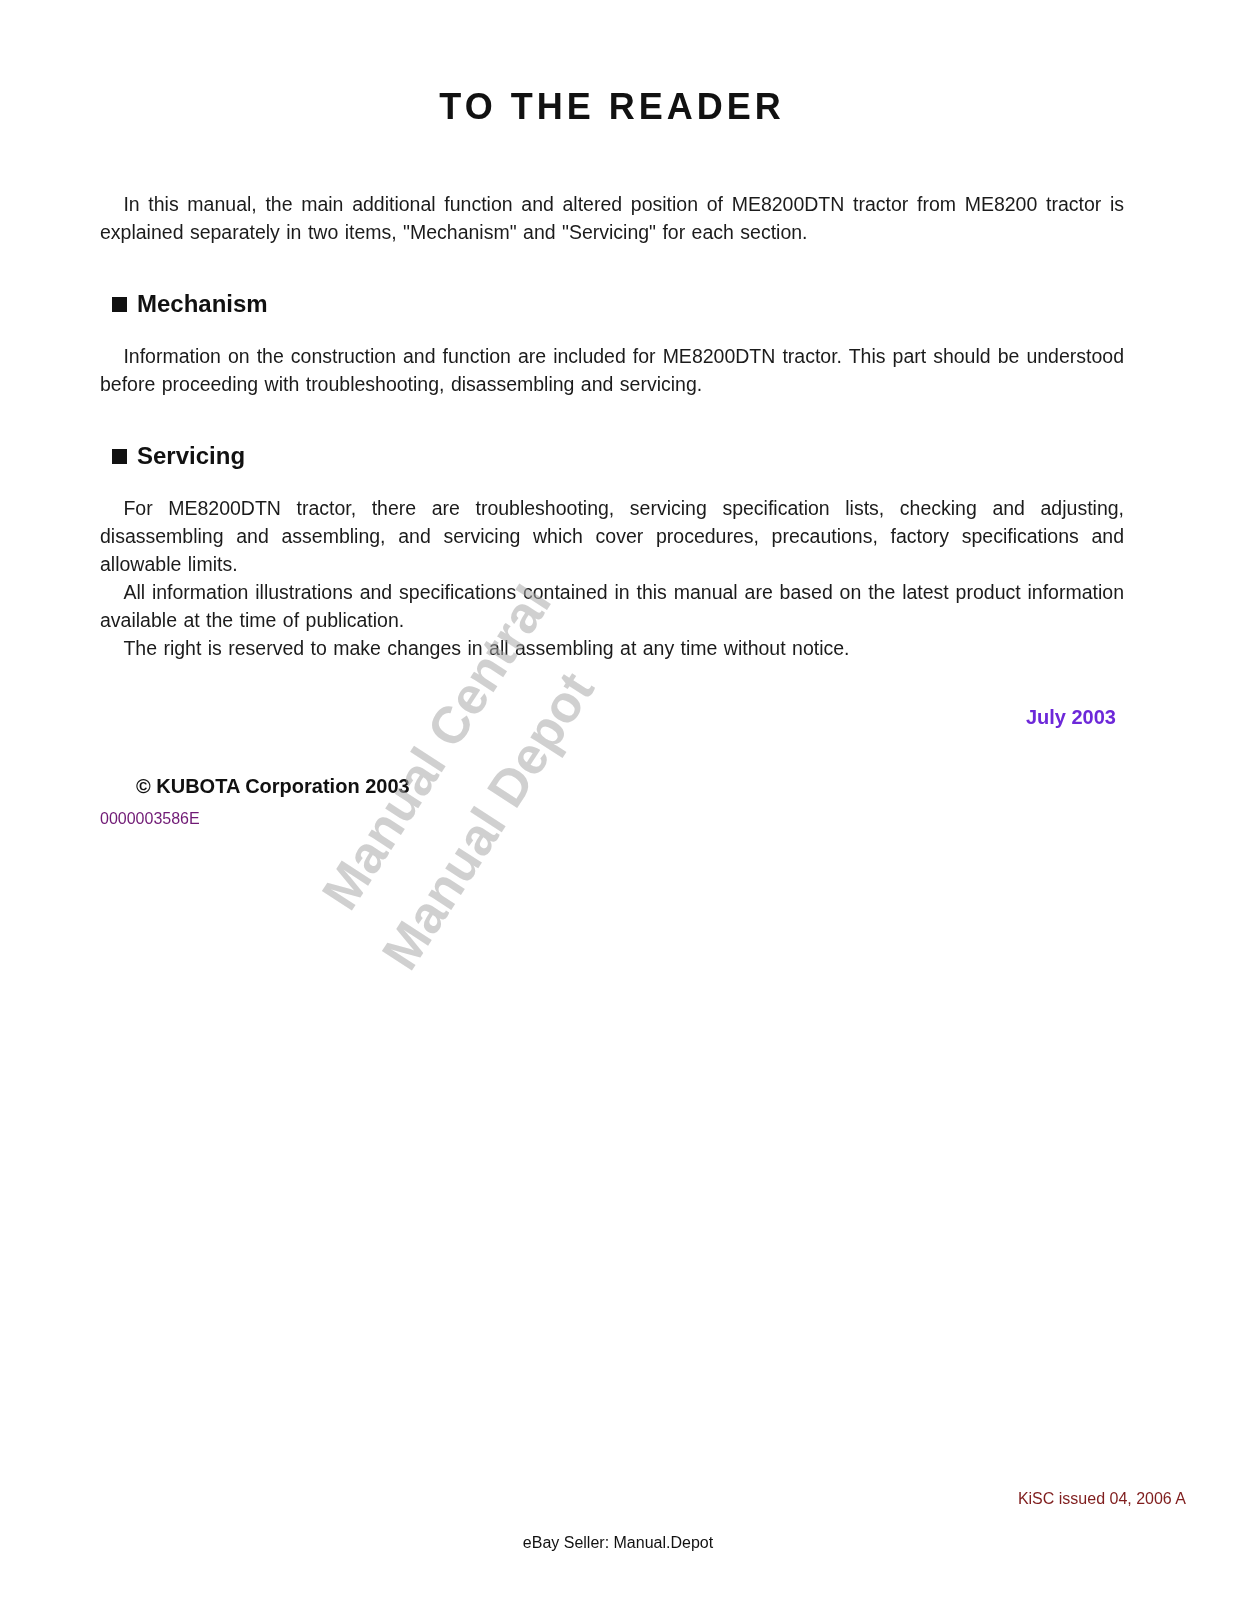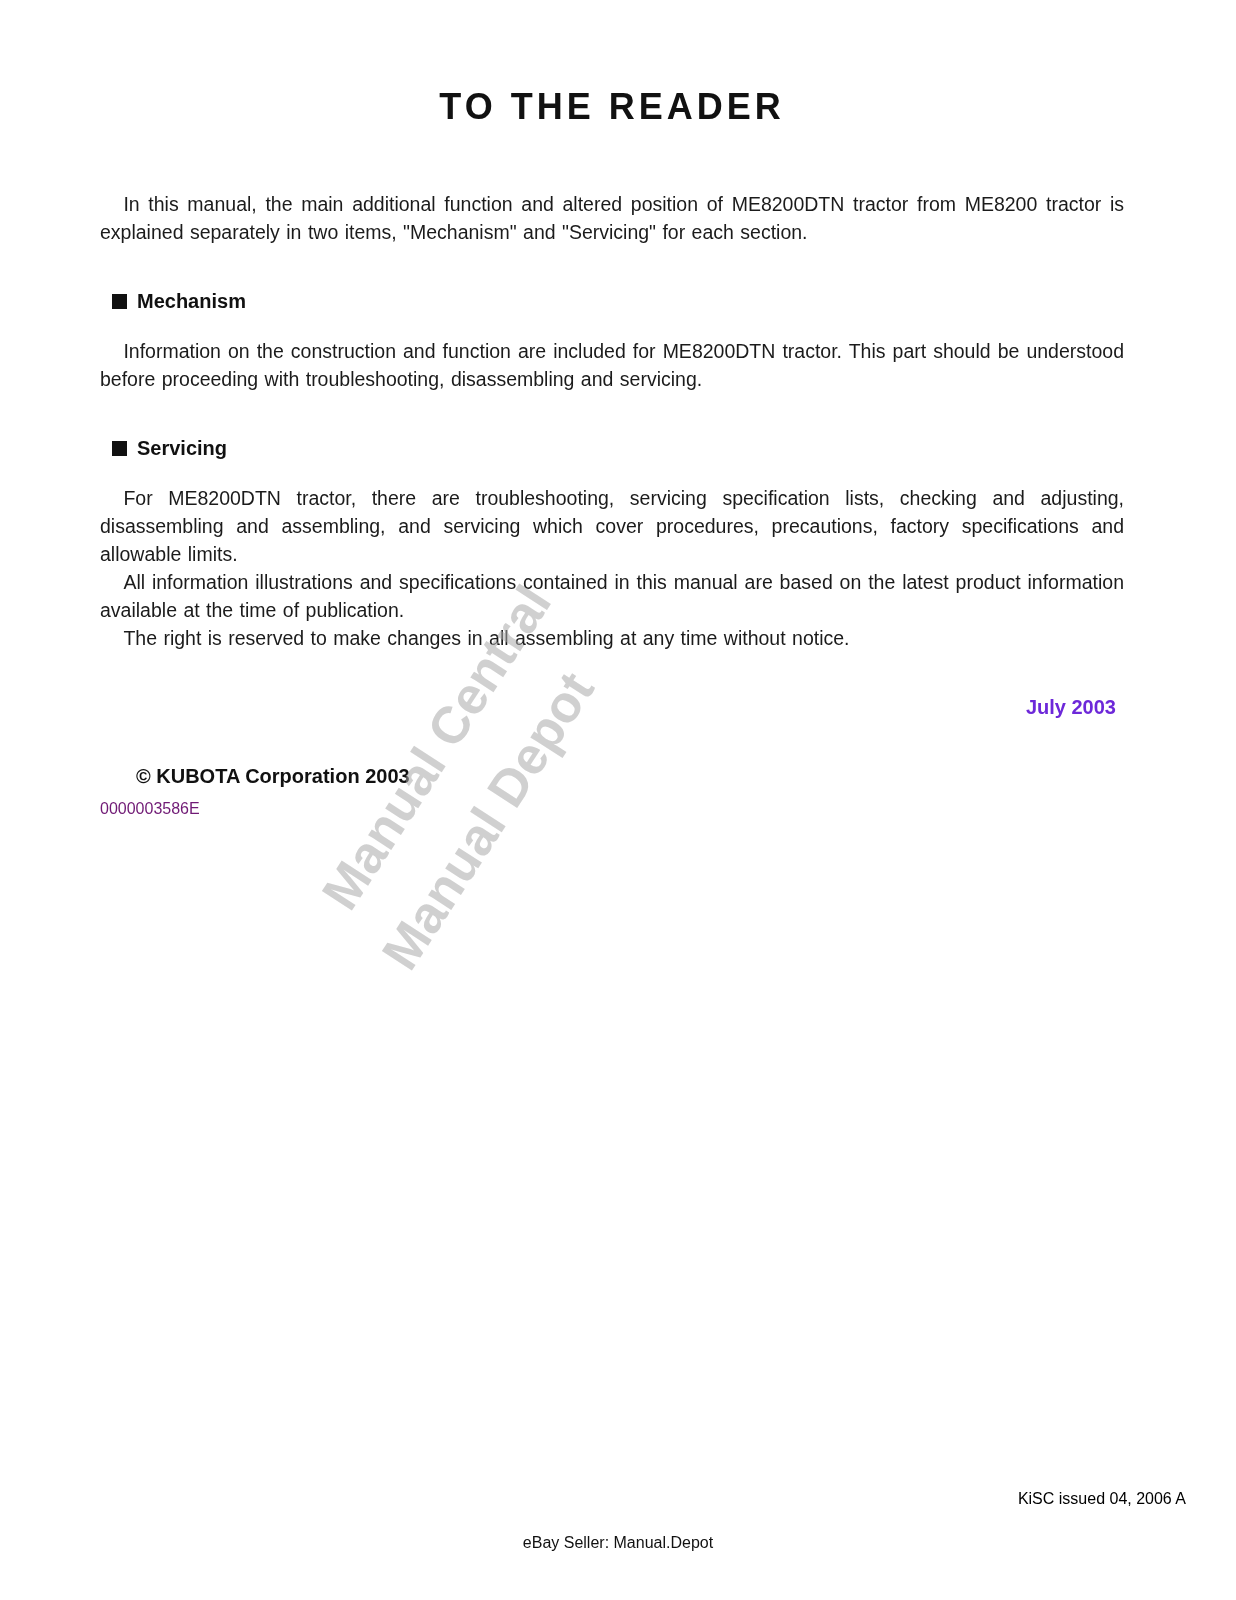--- a/index.html
+++ b/index.html
@@ -42,21 +42,21 @@
     margin: 0;
     word-spacing: 1px;
   }
   .section {
     margin-top: 0;
   }
   .section-heading {
     display: flex;
     align-items: center;
     gap: 10px;
-    font-size: 20px;
+    font-size: 24px;
     font-weight: bold;
     margin-left: 12px;
     color: #111;
   }
   .bullet-square {
     display: inline-block;
     width: 15px;
     height: 15px;
     background: #111;
     flex: 0 0 auto;
@@ -113,21 +113,21 @@
   }
   .watermark-line-2 {
     left: 90px;
     top: 380px;
   }
   .footer-right {
     position: absolute;
     right: 50px;
     bottom: 92px;
     font-size: 16px;
-    color: #000000;
+    color: #7f1d1d;
   }
   .footer-center {
     position: absolute;
     left: 0;
     right: 0;
     bottom: 48px;
     text-align: center;
     font-size: 16px;
     color: #111;
   }

